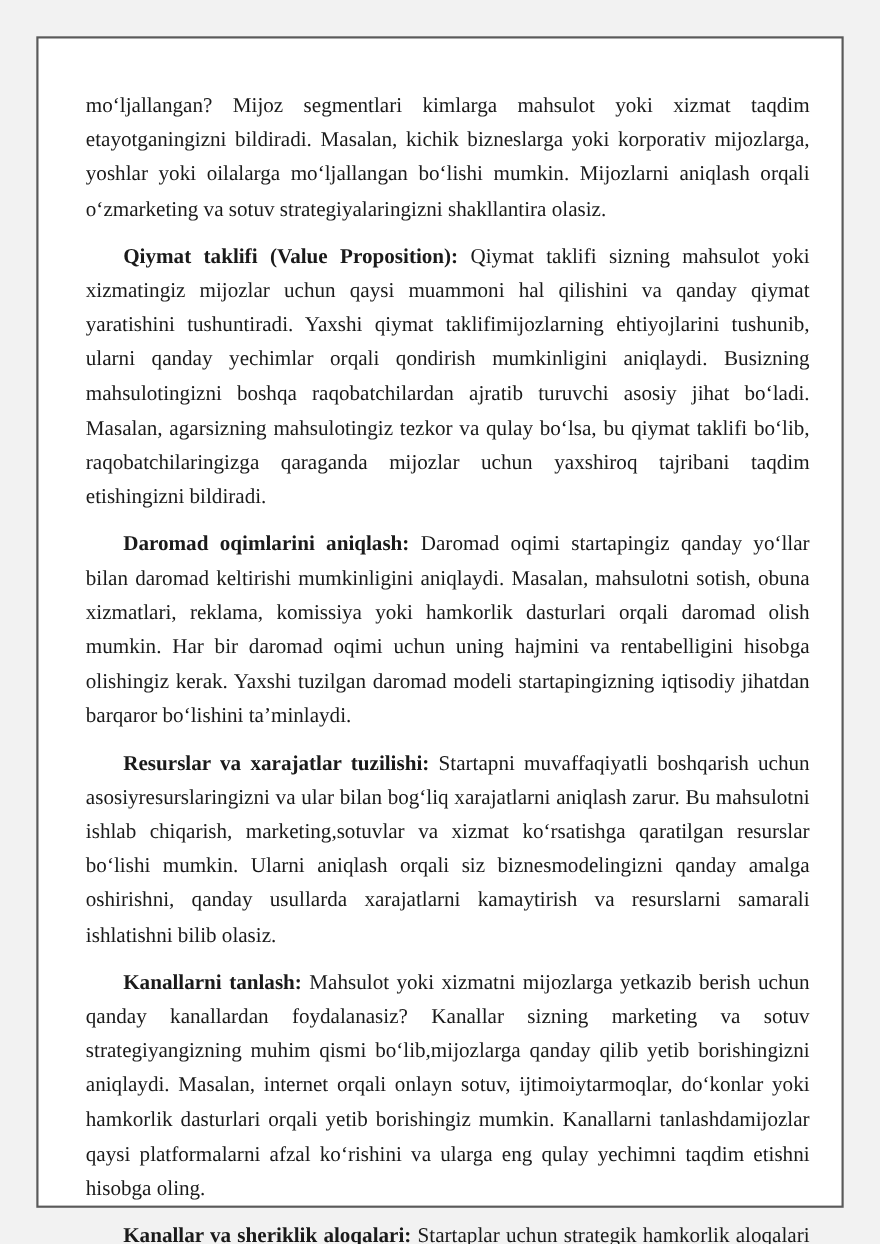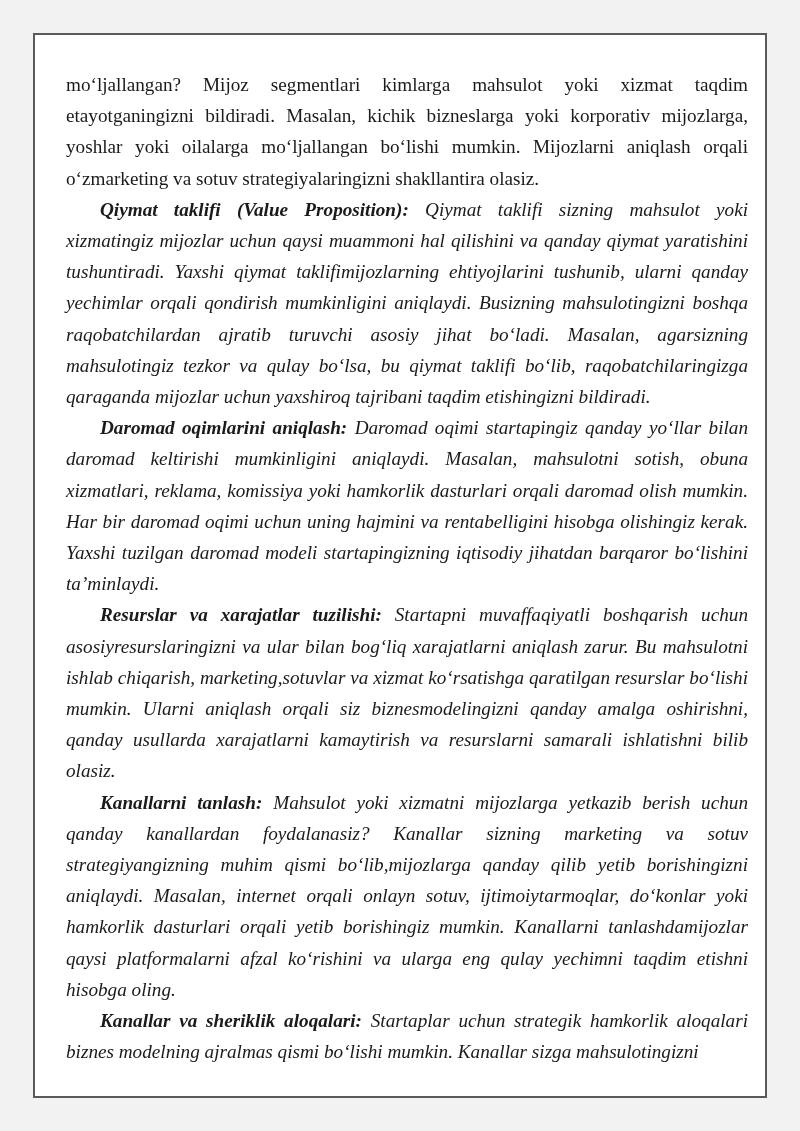--- a/index.html
+++ b/index.html
@@ -24,33 +24,32 @@
     box-sizing: border-box;
   }
   .page-body {
     position: absolute;
     left: 31px;
     top: 34px;
     width: 682px;
     box-sizing: border-box;
   }
   p.para {
-    margin: 0;
+    margin: 12px;
     padding: 0;
     text-align: justify;
     text-justify: inter-word;
     font-size: 19.2px;
     line-height: 31.2px;
     color: #1a1a1a;
     text-indent: 0;
     -webkit-font-smoothing: antialiased;
   }
   p.para.indent {
     text-indent: 34px;
-    font-style: italic;
   }
   p.para .lead {
     font-weight: bold;
   }
   
 </style>
 </head>
 <body>
 
 <div class="page-frame">

